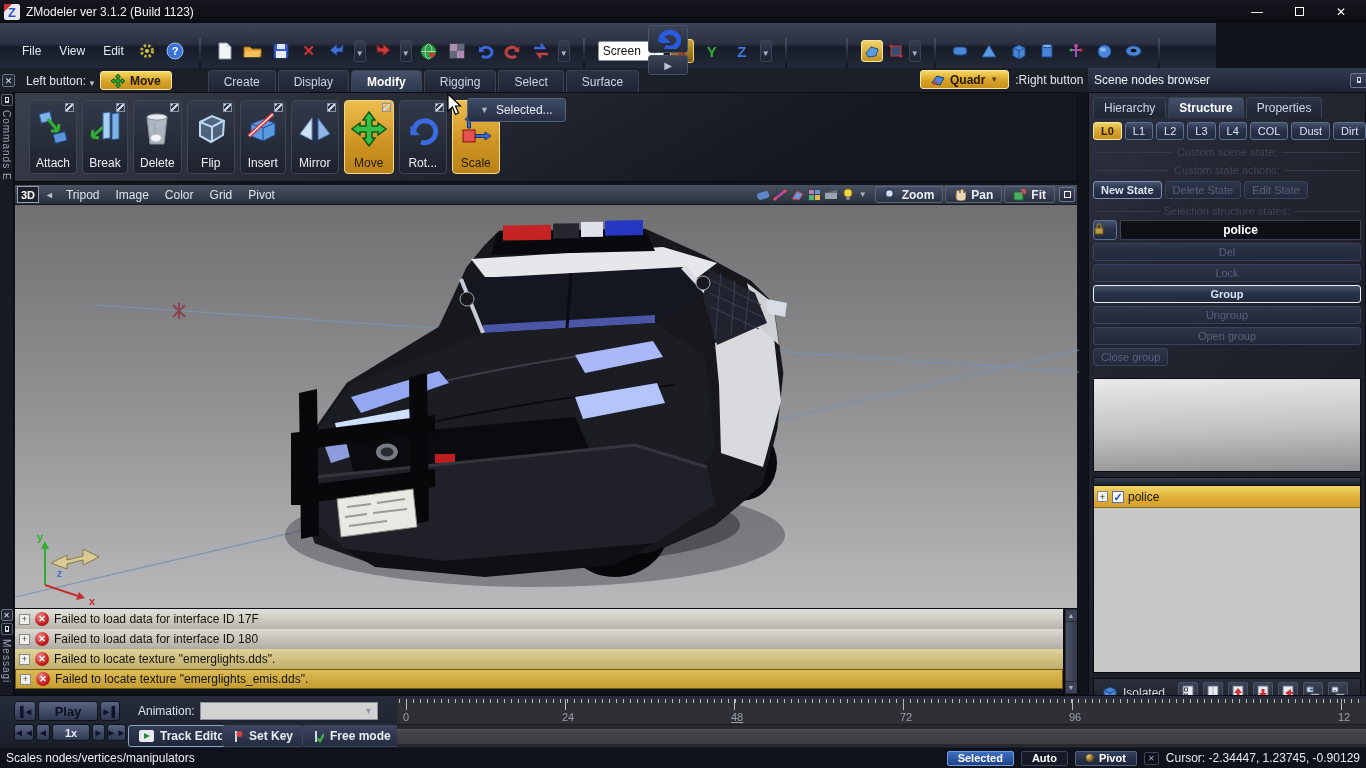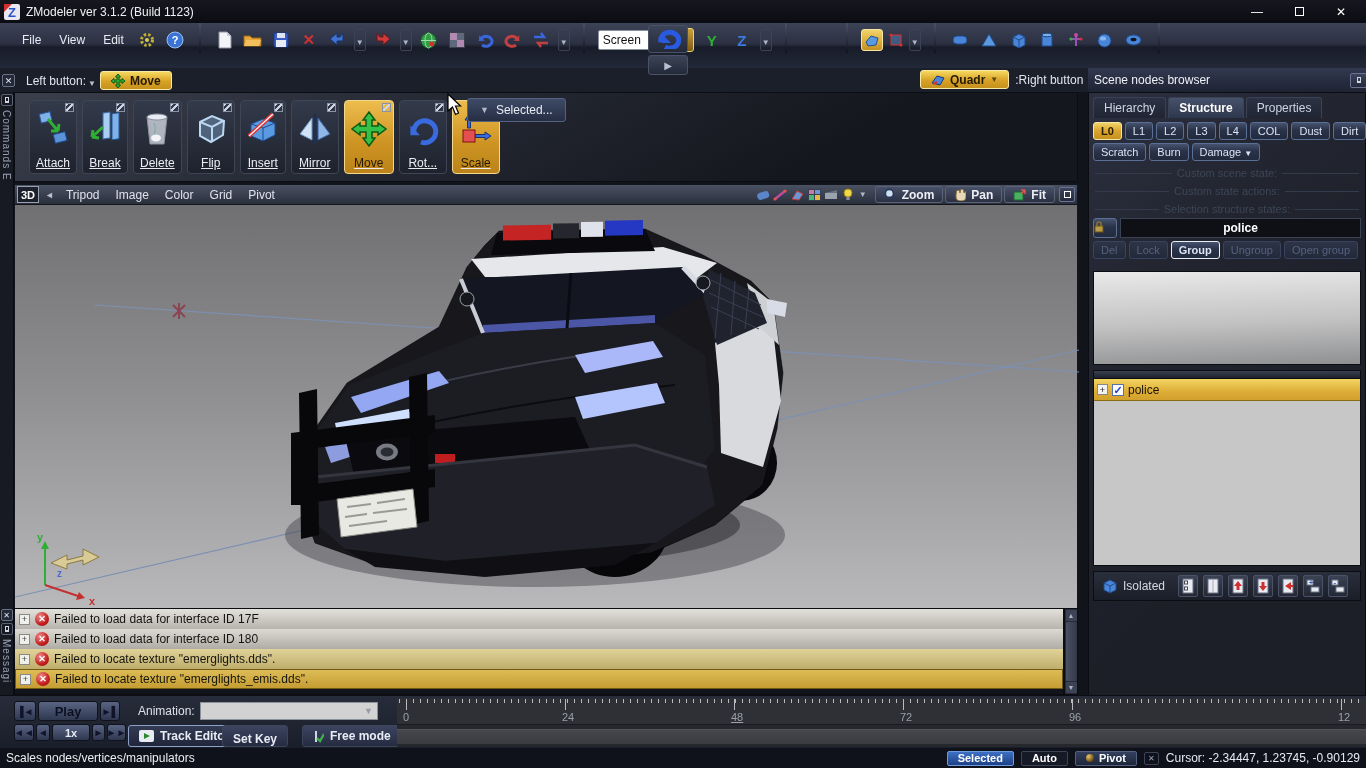--- a/index.html
+++ b/index.html
@@ -8,21 +8,21 @@
   .abs{position:absolute;}
 
   
   #titlebar{left:0;top:0;width:1366px;height:23px;background:linear-gradient(#17171f,#0b0b12);display:flex;align-items:center;padding:0 4px;}
   #titlebar .title{margin-left:6px;color:#f0f0f4;font-size:12px;}
   .winbtns{margin-left:auto;display:flex;}
   .wbtn{width:42px;height:23px;display:flex;align-items:center;justify-content:center;color:#fff;font-size:12px;}
   .maxglyph{width:9px;height:9px;border:1px solid #fff;display:inline-block;}
 
   
-  #toolbar1{left:0;top:23px;width:1366px;height:45px;background:linear-gradient(180deg,#3d4356 0%,#2b3142 46%,#181c29 54%,#232939 100%);display:flex;align-items:flex-start;padding:0 8px;gap:2px;}
+  #toolbar1{left:0;top:23px;width:1216px;height:45px;background:linear-gradient(180deg,#3d4356 0%,#2b3142 46%,#181c29 54%,#232939 100%);display:flex;align-items:flex-end;padding:0 8px;gap:2px;}
   .tgrp{display:flex;align-items:center;gap:6px;padding:0 8px;height:34px;border-radius:4px;}
   .tsep{width:2px;height:30px;background:linear-gradient(#4a5266,#10131c);margin:0 3px;border-radius:1px;}
   .mitem{color:#e6eaf2;font-size:12px;padding:3px 6px;}
   .ico{width:22px;height:22px;display:flex;align-items:center;justify-content:center;}
   .combo{background:#fff;color:#111;border:1px solid #8a92a2;height:20px;display:flex;align-items:center;padding:0 4px;font-size:12px;width:66px;border-radius:2px;}
   .combo .chev{margin-left:auto;color:#667;font-size:9px;}
   .axisbtn{width:24px;height:24px;display:flex;align-items:center;justify-content:center;font-weight:bold;font-size:15px;border-radius:3px;}
   .axisX{background:linear-gradient(#caa23c,#7c5a12);border:1px solid #ecd27c;color:#c41414;}
   .axisY{color:#2fae34;} .axisZ{color:#3a7ae0;}
   .ddsm{width:12px;height:22px;display:flex;align-items:flex-end;justify-content:center;color:#aeb6c6;font-size:8px;padding-bottom:3px;border:1px solid #3c4356;border-radius:2px;background:linear-gradient(#353c4e,#20263500);}
@@ -43,21 +43,21 @@
   #rightbtnzone{position:absolute;left:920px;top:2px;display:flex;align-items:center;}
   #rblabel{color:#dfe4ee;margin-left:6px;}
 
   
   #scenehdr{left:1088px;top:68px;width:306px;height:24px;background:linear-gradient(#323950,#1e2333);display:flex;align-items:center;padding:10px 6px;}
   #scenehdr .t{color:#eef1f7;font-size:12px;}
   .hbtn{width:17px;height:15px;border:1px solid #6a7492;border-radius:2px;background:linear-gradient(#3c445c,#252b3d);color:#dfe4ee;font-size:9px;display:flex;align-items:center;justify-content:center;margin-left:4px;}
 
   
   #ribbon{left:14px;top:92px;width:1064px;height:90px;background:linear-gradient(150deg,#3a3f4c 0%,#262a35 35%,#15171e 75%);border:1px solid #0c0d12;}
-  #ribbonrow{display:flex;gap:5px;padding:7px 0 0 14px;text-decoration:underline;}
+  #ribbonrow{display:flex;gap:5px;padding:7px 0 0 14px;}
   .rbtn{position:relative;min-width:46px;height:74px;border:1px solid #3e4556;border-radius:4px;background:linear-gradient(#333a4a,#1e222d);display:flex;flex-direction:column;align-items:center;justify-content:flex-end;padding:3px 6px;}
   .rbtn .lbl{color:#eceef4;font-size:12px;margin-top:2px;}
   .rbtn .icn{flex:1;display:flex;align-items:center;justify-content:center;}
   .rbtn.gold{background:linear-gradient(#edbd4e,#cd9322 60%,#bb831a);border-color:#f2d88e;}
   .rbtn.gold .lbl{color:#241a04;}
   .corner{position:absolute;top:2px;right:2px;width:9px;height:9px;border:1px solid #8a92a6;background:linear-gradient(135deg,#cfd6e4 0 2px,transparent 2px 4px,#cfd6e4 4px 6px,transparent 6px);}
   #submeshbtn{position:absolute;left:452px;top:5px;height:24px;display:flex;align-items:center;gap:7px;padding:0 12px;background:linear-gradient(#3e4a66,#262e44);border:1px solid #55627f;border-radius:3px;color:#e8ecf4;}
 
   
   .strip{width:14px;background:#171a23;border-right:1px solid #0b0c11;display:flex;flex-direction:column;align-items:center;}
@@ -346,20 +346,28 @@
   <div id="moderow" class="abs">
     <div class="xclose">✕</div>
     <span id="leftbtnlbl">Left button:</span>
     <span class="caret">▼</span>
     <div class="goldchip">
       <svg width="14" height="14">
           <path d="M7 0 L9.5 3 H8 V6 H11 V4.5 L14 7 L11 9.5 V8 H8 V11 H9.5 L7 14 L4.5 11 H6 V8 H3 V9.5 L0 7 L3 4.5 V6 H6 V3 H4.5 Z" fill="#2fae34" stroke="#0e5a14"></path>
         </svg>
       <span>Move</span>
     </div>
+    <div id="tabs">
+      <span class="tab">Create</span>
+      <span class="tab">Display</span>
+      <span class="tab active">Modify</span>
+      <span class="tab">Rigging</span>
+      <span class="tab">Select</span>
+      <span class="tab">Surface</span>
+    </div>
     <div id="rightbtnzone">
       <div class="goldchip" style="margin-bottom:0;">
         <svg width="14" height="12">
             <path d="M1 9 L6 2 L13 4 L9 11 Z" fill="#4a86d8" stroke="#163a7a"></path>
             <path d="M2 10 l4 -2" stroke="#d83030" stroke-width="2"></path>
           </svg>
         <span>Quadr</span>
         <span style="font-size:8px;color:#5a4410;">▼</span>
       </div>
       <span id="rblabel">:Right button</span>
@@ -687,49 +695,52 @@
     <div class="brow">
       <span class="sbtn gold">L0</span>
       <span class="sbtn">L1</span>
       <span class="sbtn">L2</span>
       <span class="sbtn">L3</span>
       <span class="sbtn">L4</span>
       <span class="sbtn">COL</span>
       <span class="sbtn">Dust</span>
       <span class="sbtn">Dirt</span>
     </div>
-    <div class="brow">
-      <span class="sbtn">Scratch</span>
-      <span class="sbtn">Burn</span>
-      <span class="sbtn"><span>Damage</span> <span style="font-size:8px;">▼</span></span>
-    </div>
     <div class="seplabel">
         <span>Custom scene state:</span>
       </div>
     <div class="seplabel">
         <span>Custom state actions:</span>
       </div>
+    <div class="brow" style="margin-top:5px;">
+      <span class="sbtn" style="font-weight:bold;border-color:#7d8cb2;">New State</span>
+      <span class="sbtn dis">Delete State</span>
+      <span class="sbtn dis">Edit State</span>
+    </div>
     <div class="seplabel">
         <span>Selection structure states:</span>
       </div>
     <div class="brow" style="align-items:stretch;">
       <span class="sbtn" style="width:24px;padding:2px 0;">
           <svg width="10" height="12">
             <rect x="1" y="5" width="8" height="6" fill="#b89a4a" stroke="#6a5210"></rect>
             <path d="M3 5 v-2 a2 2 0 0 1 4 0 v2" fill="none" stroke="#8a7430" stroke-width="1.6"></path>
           </svg>
         </span>
       <span id="policefield">police</span>
     </div>
-    <div class="brow" style="">
+    <div class="brow" style="flex-direction:column;">
       <span class="sbtn dis">Del</span>
       <span class="sbtn dis">Lock</span>
       <span class="sbtn focus">Group</span>
       <span class="sbtn dis">Ungroup</span>
       <span class="sbtn dis">Open group</span>
+    </div>
+    <div class="brow">
+      <span class="sbtn dis">Close group</span>
     </div>
     <div id="preview"></div>
     <div id="nodelist">
       <div class="dkband"></div>
       <div id="noderow">
         <span class="plusbox">+</span>
         <span class="chk">✓</span>
         <span>police</span>
       </div>
     </div>
@@ -844,21 +855,21 @@
     <div id="animdd" class="abs" style="left:200px;top:6px;">
         <span>▼</span>
       </div>
     <div class="abtn pressed abs" style="left:128px;top:29px;">
       <svg width="15" height="12">
           <rect width="15" height="12" rx="2" fill="#e8ecf2"></rect>
           <path d="M5 3 l6 3 -6 3 Z" fill="#2a8a34"></path>
         </svg>
       <span>Track Editor</span>
     </div>
-    <div class="abtn abs" style="left:222px;top:29px;border-color:#3c4458;flex-direction:column;">
+    <div class="abtn abs" style="left:222px;top:29px;border-color:#3c4458;">
       <svg width="10" height="13">
           <line x1="3" y1="1" x2="3" y2="12" stroke="#cfd6e4" stroke-width="2"></line>
           <circle cx="6.5" cy="4" r="3" fill="#d84040"></circle>
         </svg>
       <span>Set Key</span>
     </div>
     <div class="abtn abs" style="left:302px;top:29px;border-color:#3c4458;text-align:right;">
       <svg width="11" height="13">
           <line x1="3" y1="1" x2="3" y2="12" stroke="#cfd6e4" stroke-width="2"></line>
           <path d="M4 8 l3 3 4 -7" stroke="#3fae4a" stroke-width="2.4" fill="none"></path>

